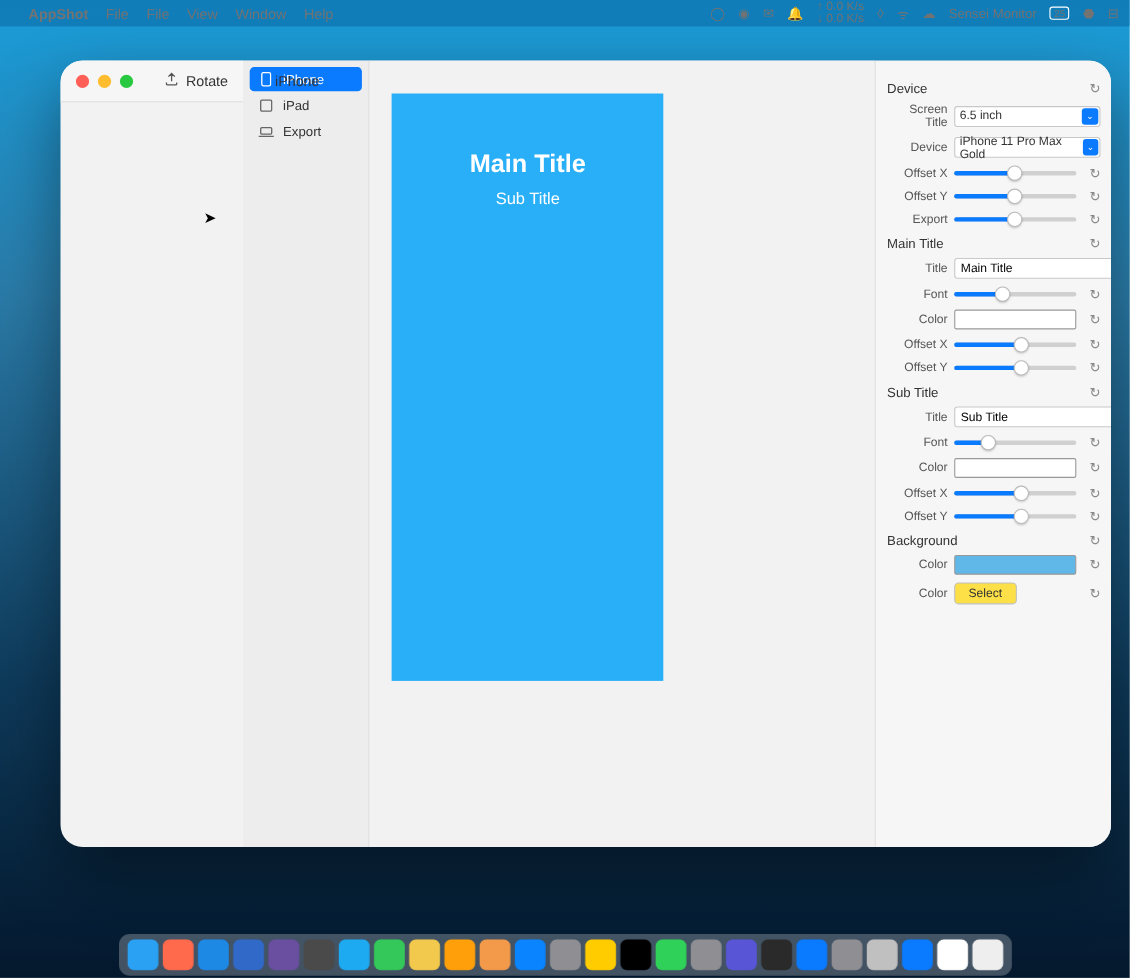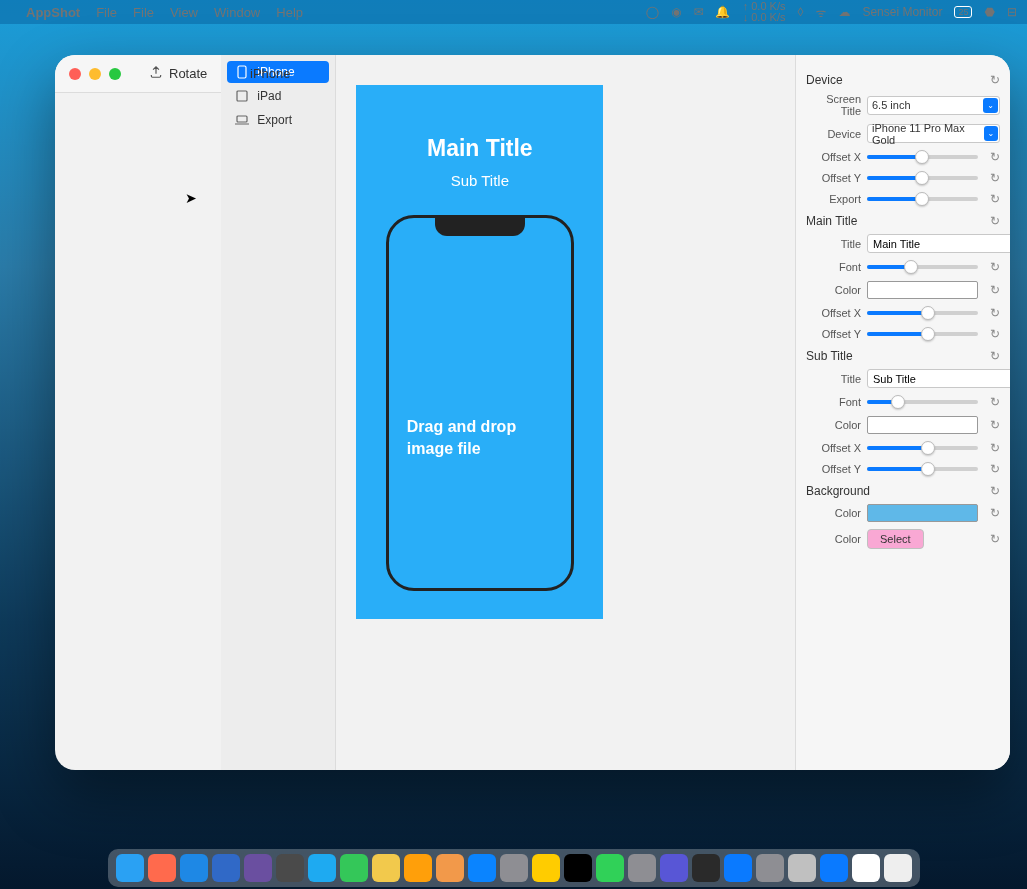--- a/index.html
+++ b/index.html
@@ -48,21 +48,21 @@
 .row .control { flex: 1; display: flex; align-items: center; }
 .select { flex: 1; height: 19px; background: #fff; border: 1px solid #c8c8c8; border-radius: 3px; font-size: 11px; padding: 0 4px; display: flex; align-items: center; justify-content: space-between; position: relative; }
 .select .chev { width: 15px; height: 15px; background: #0a7aff; border-radius: 3px; color: #fff; display: inline-flex; align-items: center; justify-content: center; font-size: 8px; margin-right: -3px; }
 .text-input { flex: 1; height: 19px; border: 1px solid #c8c8c8; background: #fff; border-radius: 3px; font-size: 11px; padding: 0 5px; }
 .slider { flex: 1; height: 4px; background: #d0d0d0; border-radius: 2px; position: relative; }
 .slider .fill { position: absolute; left: 0; top: 0; bottom: 0; border-radius: 2px; background: #0a7aff; }
 .slider .thumb { position: absolute; top: 50%; width: 14px; height: 14px; background: #fff; border: 1px solid #bbb; border-radius: 50%; transform: translate(-50%, -50%); box-shadow: 0 1px 2px rgba(0,0,0,0.2); }
 .reset-small { color: #888; margin-left: 6px; cursor: pointer; font-size: 12px; }
 .color-well { flex: 1; height: 18px; border: 1px solid #999; border-radius: 2px; background: #fff; }
 .color-well.blue { background: #5fb8e8; }
-.btn-small { height: 20px; padding: 0 12px; background: #f9a8d4; border: 1px solid #c0c0c0; border-radius: 4px; font-size: 11px; display: inline-flex; align-items: center; cursor: pointer; }
+.btn-small { height: 20px; padding: 0 12px; background: #fde047; border: 1px solid #c0c0c0; border-radius: 4px; font-size: 11px; display: inline-flex; align-items: center; cursor: pointer; }
 
 
 .dock { position: absolute; bottom: 2px; left: 50%; transform: translateX(-50%); height: 38px; background: rgba(255,255,255,0.25); border-radius: 10px; display: flex; align-items: center; padding: 0 8px; gap: 4px; backdrop-filter: blur(6px); }
 .dock .app { width: 28px; height: 28px; border-radius: 6px; background: #777; }
 .dock .app:nth-child(1){background:#2aa1f3}.dock .app:nth-child(2){background:#ff6a4d}.dock .app:nth-child(3){background:#1e88e5}.dock .app:nth-child(4){background:#3069c7}.dock .app:nth-child(5){background:#6a4fa0}.dock .app:nth-child(6){background:#4a4a4a}.dock .app:nth-child(7){background:#1eaaf1}.dock .app:nth-child(8){background:#34c759}.dock .app:nth-child(9){background:#f2c94c}.dock .app:nth-child(10){background:#ff9f0a}.dock .app:nth-child(11){background:#f2994a}.dock .app:nth-child(12){background:#0a84ff}.dock .app:nth-child(13){background:#8e8e93}.dock .app:nth-child(14){background:#ffcc00}.dock .app:nth-child(15){background:#000}.dock .app:nth-child(16){background:#30d158}.dock .app:nth-child(17){background:#8e8e93}.dock .app:nth-child(18){background:#5856d6}.dock .app:nth-child(19){background:#2a2a2a}.dock .app:nth-child(20){background:#0a7aff}.dock .app:nth-child(21){background:#8e8e93}.dock .app:nth-child(22){background:#c0c0c0}.dock .app:nth-child(23){background:#0a7aff}.dock .app:nth-child(24){background:#fff}.dock .app:nth-child(25){background:#eee}
 
 .cursor { position: absolute; left: 130px; top: 135px; font-size: 14px; color: #000; pointer-events: none; }
 </style>
 </head>
 <body>
@@ -142,26 +142,20 @@
         </span>
         <span>Export</span>
       </div>
       <span class="cursor">➤</span>
     </div>
 
     <div class="canvas">
       <div class="artboard">
         <div class="main-title">Main Title</div>
         <div class="sub-title">Sub Title</div>
-        <div class="phone">
-          <div class="drop-text">
-            <span>Drag and drop</span><br>
-            <span>image file</span>
-          </div>
-        </div>
       </div>
     </div>
 
     <div class="inspector">
 
       <div class="section-head">
         <span>Device</span>
         <span class="reset">↻</span>
       </div>
       <div class="row">

